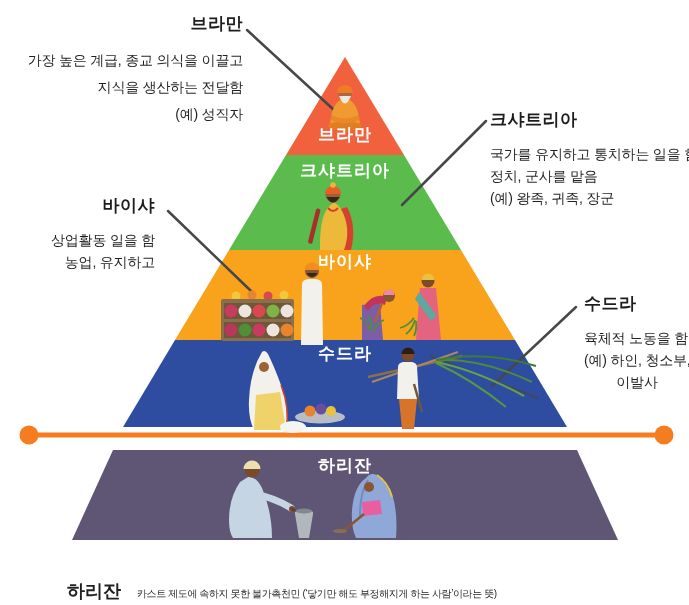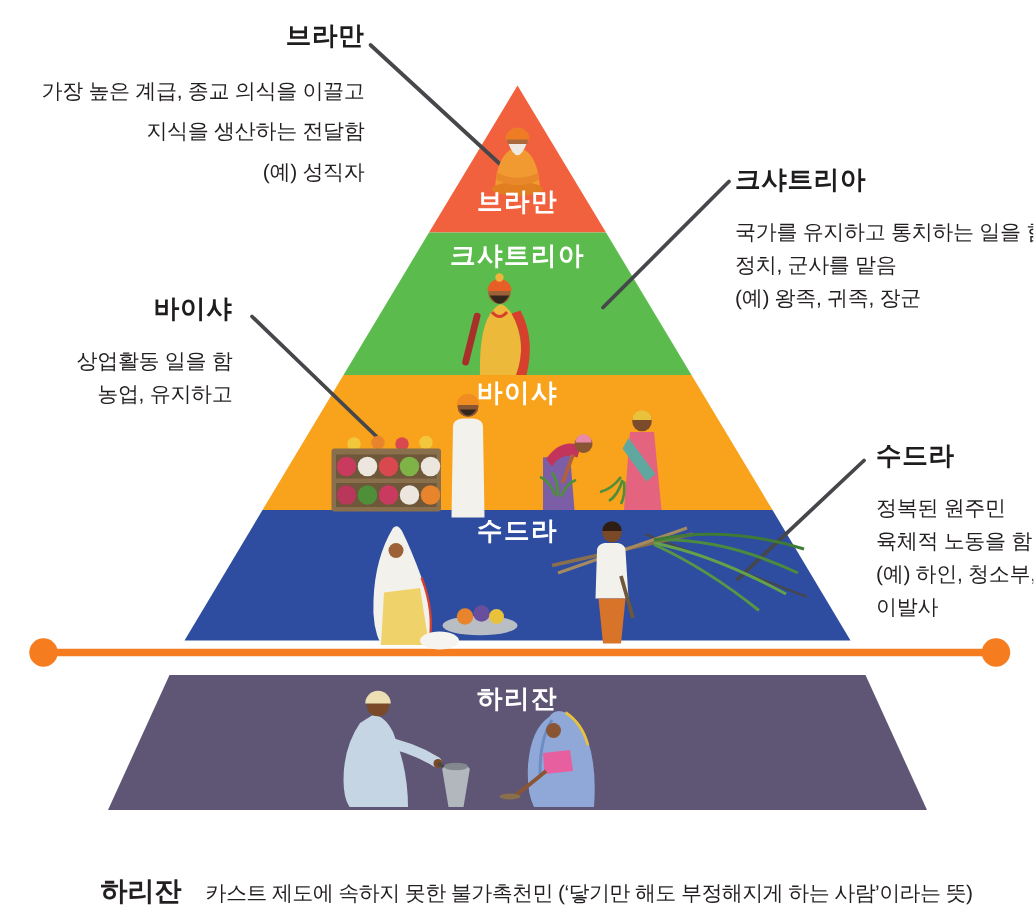--- a/index.html
+++ b/index.html
@@ -15,26 +15,26 @@
   .callout{position:absolute;white-space:nowrap;}
   .callout .title{font-size:17px;font-weight:bold;letter-spacing:.5px;color:#1f1c1d;}
   .callout .body{margin-top:12px;font-size:14px;line-height:22px;letter-spacing:-.2px;}
   .callout.brahman .body{line-height:27px;}
   .callout.align-right{text-align:right;}
   .callout.align-left{text-align:left;}
   .callout.brahman{top:12px;right:446px;}
   .callout.kshatriya{top:108px;left:490px;}
   .callout.vaishya{top:194px;right:534px;}
   .callout.sudra{top:292px;left:584px;width:106px;}
-  .callout.sudra .line-center{}
+  .callout.sudra .line-center{text-align:center;}
   .caption{
     position:absolute;left:67px;top:551px;display:flex;align-items:baseline;gap:16px;white-space:nowrap;
   }
   .caption .term{font-size:18px;font-weight:bold;}
-  .caption .desc{font-size:14px;letter-spacing:-.4px;margin-top:36px;}
+  .caption .desc{font-size:10px;letter-spacing:-.4px;margin-top:36px;}
 </style>
 </head>
 <body>
 
 <div class="canvas">
 
   <svg class="diagram-svg" viewBox="0 0 689 605">
 
     <polygon points="345,57 404,155 286,155" fill="#f2613d"></polygon>
     <polygon points="286,155 404,155 461,250 229,250" fill="#5bbb4c"></polygon>
@@ -177,21 +177,20 @@
     <div class="title">바이샤</div>
     <div class="body">
       <div>상업활동 일을 함</div>
       <div>농업, 유지하고</div>
     </div>
   </div>
 
   <div class="callout sudra align-left">
     <div class="title">수드라</div>
     <div class="body">
-      <div>정복된 원주민</div>
       <div>육체적 노동을 함</div>
       <div>(예) 하인, 청소부,</div>
       <div class="line-center">이발사</div>
     </div>
   </div>
 
   <div class="caption">
     <span class="term">하리잔</span>
     <span class="desc">카스트 제도에 속하지 못한 불가촉천민 (‘닿기만 해도 부정해지게 하는 사람’이라는 뜻)</span>
   </div>

